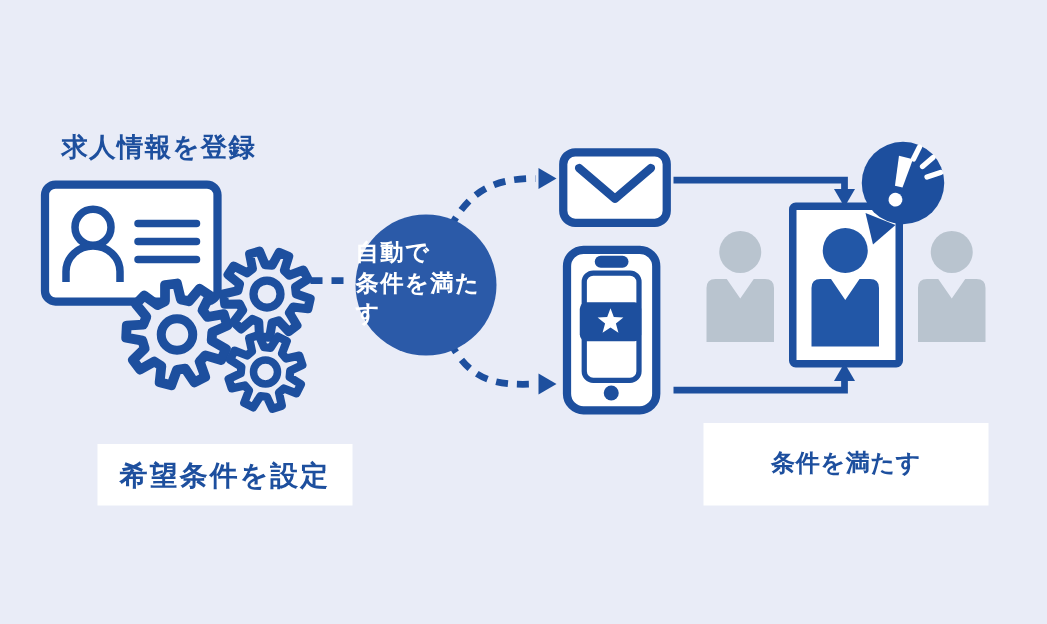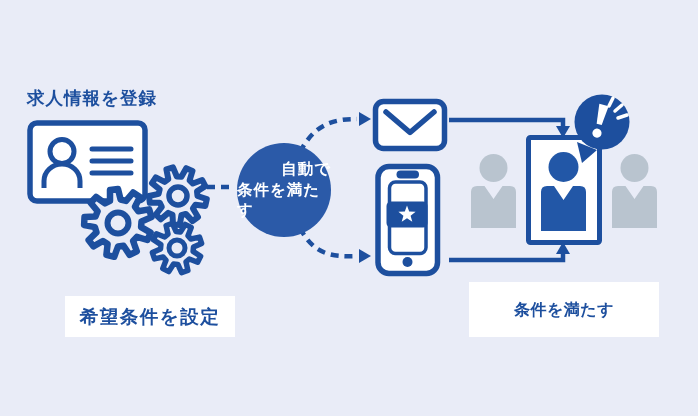--- a/index.html
+++ b/index.html
@@ -1,27 +1,27 @@
 <!DOCTYPE html>
 <html><head>
 <meta charset="utf-8">
 <style>
   html,body{margin:0;padding:0;}
   body{width:698px;height:416px;overflow:hidden;background:#e9ecf7;
        font-family:"Liberation Sans","DejaVu Sans",sans-serif;}
   #stage{position:relative;width:698px;height:416px;background:#e9ecf7;}
   #art{position:absolute;left:0;top:0;}
   .txt{position:absolute;color:#1d4f9e;font-weight:bold;}
-  .title{left:27px;top:86px;font-size:17.5px;letter-spacing:1px;}
+  .title{left:41px;top:86px;font-size:17.5px;letter-spacing:1px;}
   .labelbox{position:absolute;background:#ffffff;display:flex;align-items:center;
             justify-content:center;text-align:center;color:#1d4f9e;font-weight:bold;}
   .box-left{left:65px;top:296px;width:170px;height:41px;font-size:18.5px;letter-spacing:1.5px;}
   .box-right{left:469px;top:282px;width:190px;height:55px;font-size:16px;line-height:1.35;letter-spacing:0.5px;align-items:center;}
   .circle-text{position:absolute;left:237px;top:143px;width:94px;height:94px;
-               display:flex;flex-direction:column;align-items:flex-end;justify-content:center;
+               display:flex;flex-direction:column;align-items:flex-start;justify-content:center;
                color:#ffffff;font-weight:bold;font-size:15.5px;line-height:1.35;letter-spacing:1px;}
 </style>
 </head>
 <body>
 
 <div id="stage">
 
   <svg id="art" width="698" height="416" viewBox="0 0 698 416">
 
     <path d="M207 187 H235" stroke="#1d4f9e" stroke-width="4.5" stroke-dasharray="8 6" fill="none"></path>

